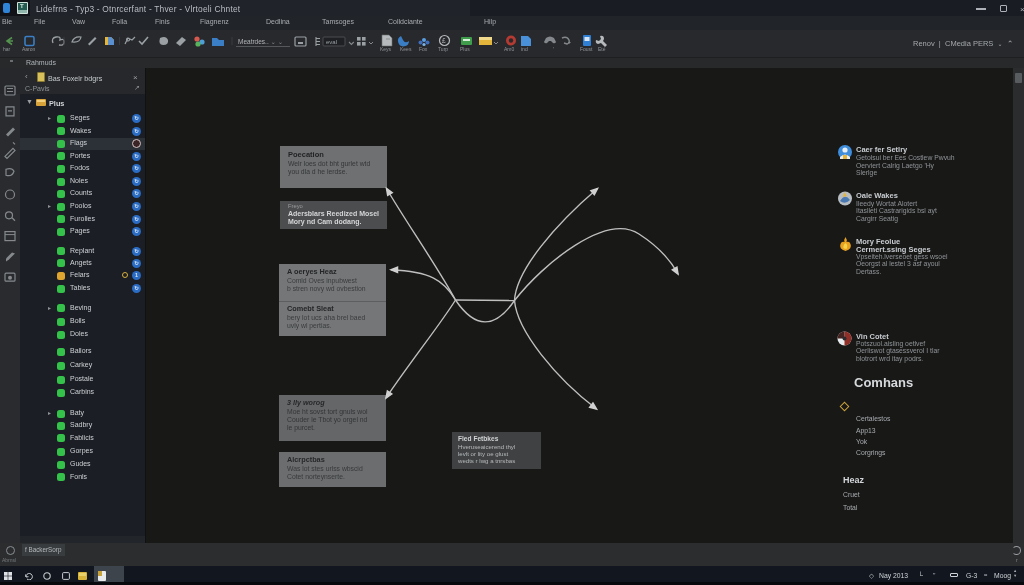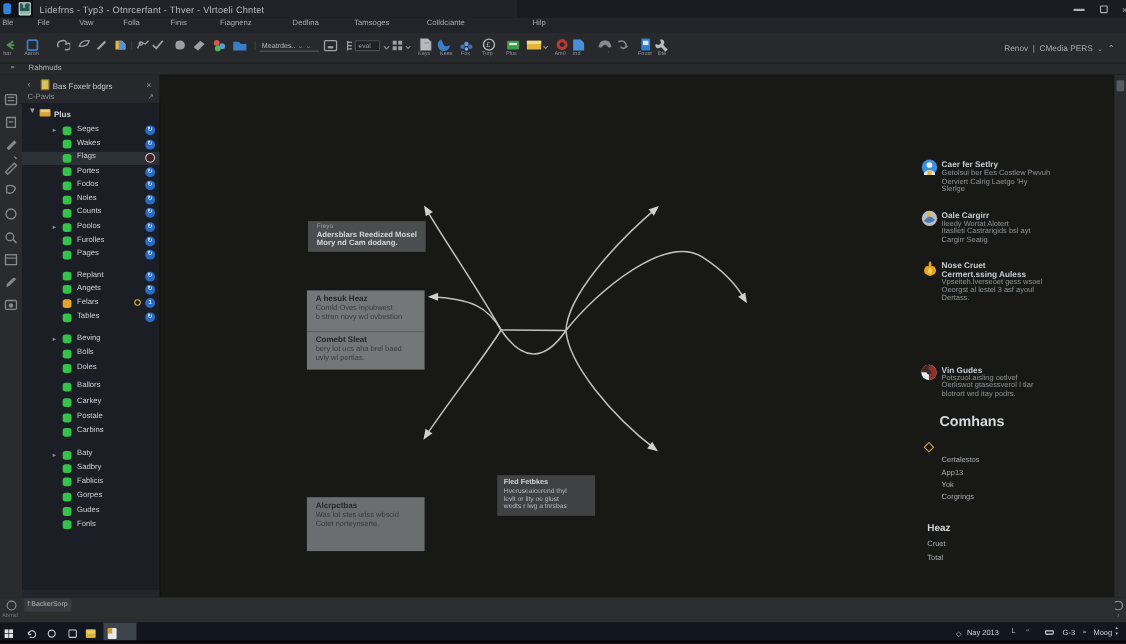--- a/index.html
+++ b/index.html
@@ -236,32 +236,40 @@
 <div class="row" style="left:70px;top:421.0px;">Sadbry</div>
 <div class="dot" style="left:57px;top:434.0px;background:#35c24a;"></div>
 <div class="row" style="left:70px;top:433.5px;">Fablicis</div>
 <div class="dot" style="left:57px;top:447.5px;background:#35c24a;"></div>
 <div class="row" style="left:70px;top:447.0px;">Gorpes</div>
 <div class="dot" style="left:57px;top:460.5px;background:#35c24a;"></div>
 <div class="row" style="left:70px;top:460.0px;">Gudes</div>
 <div class="dot" style="left:57px;top:473.0px;background:#35c24a;"></div>
 <div class="row" style="left:70px;top:472.5px;">Fonls</div>
 <div class="abs" style="left:20px;top:536px;width:125px;height:7px;background:#22252a;"></div>
+<div class="abs" style="left:280px;top:146px;width:107px;height:42px;background:#6e7071;">
+      <div class="nt abs" style="left:8px;top:4px;font-size:7.5px;color:#1f2123;">Poecation</div>
+      <div class="abs" style="left:8px;top:14px;font-size:6.8px;color:#343638;line-height:8px;">Welr loes dot bht gurlet wtd<br>you dla d he lerdse.</div>
+    </div>
 <div class="abs" style="left:280px;top:201px;width:107px;height:28px;background:#4b4d4e;">
       <div class="abs" style="left:8px;top:2px;font-size:5.8px;color:#9b9d9f;">Freyo</div>
       <div class="nt abs" style="left:8px;top:8.5px;font-size:7px;color:#d4d6d8;line-height:8.5px;">Adersblars Reedized Mosel<br>Mory nd Cam dodang.</div>
     </div>
 <div class="abs" style="left:279px;top:264px;width:107px;height:72px;background:#747677;">
-      <div class="nt abs" style="left:8px;top:3px;font-size:7.3px;color:#232527;">A hesuk Heaz</div>
+      <div class="nt abs" style="left:8px;top:3px;font-size:7.3px;color:#232527;">A oeryes Heaz</div>
       <div class="abs" style="left:8px;top:13px;font-size:6.8px;color:#3a3c3e;line-height:8px;">Comld Oves inpubwest<br>b stren novy wd ovbestion</div>
       <div class="abs" style="left:0;top:36.5px;width:107px;height:1px;background:#5c5e5f;"></div>
       <div class="nt abs" style="left:8px;top:40px;font-size:7.3px;color:#232527;">Comebt Sleat</div>
       <div class="abs" style="left:8px;top:50px;font-size:6.8px;color:#3a3c3e;line-height:8px;">bery lot ucs aha brel baed<br>uvly wl pertias.</div>
     </div>
-<div class="abs" style="left:279px;top:452px;width:107px;height:49px;background:#6b6d6e;">
+<div class="abs" style="left:279px;top:395px;width:107px;height:46px;background:#646667;">
+      <div class="nt abs" style="left:8px;top:3px;font-size:7.2px;color:#26282a;font-style:italic;">3 lly worog</div>
+      <div class="abs" style="left:8px;top:13px;font-size:6.8px;color:#333537;line-height:8px;">Moe ht sovst tort gnuls wol<br>Couder le Tbot yo orgel nd<br>le purcet.</div>
+    </div>
+<div class="abs" style="left:279px;top:452px;width:107px;height:35px;background:#6b6d6e;">
       <div class="nt abs" style="left:8px;top:3px;font-size:7.3px;color:#26282a;">Alcrpctbas</div>
       <div class="abs" style="left:8px;top:13px;font-size:6.8px;color:#383a3c;line-height:8px;">Was lot stes urlss wbscid<br>Cotet norteynserte.</div>
     </div>
 <div class="abs" style="left:452px;top:432px;width:89px;height:37px;background:#3f4142;">
       <div class="nt abs" style="left:6px;top:2.5px;font-size:6.6px;color:#d0d3d5;">Fled Fetbkes</div>
       <div class="abs" style="left:6px;top:10.5px;font-size:6.1px;color:#b8bbbd;line-height:7px;">Hveruseaicerend thyl<br>levlt or lity oe glust<br>wedts r lwg a tnrsbas</div>
     </div>
 
 <svg class="abs" style="left:146px;top:68px;" width="878" height="475" viewBox="146 68 878 475" fill="none">
 <g stroke="#bfbfbf" stroke-width="1.4">
@@ -291,38 +299,38 @@
       <path d="M7 11 h4 v4 h-4 z" fill="#e3b53a"></path>
 </svg>
 <div class="rpt" style="left:856px;top:145px;">Caer fer Setlry</div>
 <div class="rpl" style="left:856px;top:154px;line-height:7.6px;">Getolsui ber Ees Costlew Pwvuh<br>Oerviert Calrig Laetgo 'Hy<br>Slerlge</div>
 
 <svg class="abs" style="left:837px;top:191px;" width="16" height="15" viewBox="0 0 16 15">
 <circle cx="8" cy="7.5" r="7" fill="#b8bdc2"></circle>
       <path d="M3 10 q5 -8 10 -1 q-5 5 -10 1 z" fill="#4a78b0"></path>
       <path d="M7 1 l3 4 l-4 1 z" fill="#e3b53a"></path>
 </svg>
-<div class="rpt" style="left:856px;top:191px;">Oale Cargirr</div>
+<div class="rpt" style="left:856px;top:191px;">Oale Wakes</div>
 <div class="rpl" style="left:856px;top:199.5px;line-height:7.6px;">Ileedy Wortat Alotert<br>Itaslleti Castrarigids bsl ayt<br>Cargirr Seatig</div>
 
 <svg class="abs" style="left:838px;top:237px;" width="15" height="14" viewBox="0 0 15 14">
 <path d="M7.5 0 q2 3 1 5 q3 -1 4 2 q2 5 -5 7 q-7 -2 -5 -7 q1 -3 4 -2 q-1 -2 1 -5 z" fill="#e8a21f"></path>
 <path d="M7.5 6 q3 2 1 6 q-4 0 -3 -3 q0.5 -2 2 -3 z" fill="#f5d34a"></path>
 </svg>
-<div class="rpt" style="left:856px;top:237px;">Nose Cruet</div>
-<div class="rpt" style="left:856px;top:244.8px;">Cermert.ssing Auless</div>
+<div class="rpt" style="left:856px;top:237px;">Mory Feolue</div>
+<div class="rpt" style="left:856px;top:244.8px;">Cermert.ssing Seges</div>
 <div class="rpl" style="left:856px;top:252.5px;line-height:7.6px;">Vpseiteh.lverseoet gess wsoel<br>Oeorgst al lestel 3 asf ayoul<br>Dertass.</div>
 
 <svg class="abs" style="left:837px;top:331px;" width="15" height="15" viewBox="0 0 15 15">
 <circle cx="7.5" cy="7.5" r="7" fill="#e8ecef"></circle>
       <path d="M7.5 0.5 a7 7 0 0 1 0 14 z" fill="#8f2f28"></path>
       <path d="M0.5 7.5 a7 7 0 0 1 7 -7 v7 z" fill="#452320"></path>
       <circle cx="7.5" cy="7.5" r="2" fill="#2b2c2e"></circle>
 </svg>
-<div class="rpt" style="left:856px;top:331.5px;">Vin Gudes</div>
+<div class="rpt" style="left:856px;top:331.5px;">Vin Cotet</div>
 <div class="rpl" style="left:856px;top:339.5px;line-height:7.6px;">Potszuol.aisling oetlvef<br>Oerliswot gtasessverol I tlar<br>blotrort wrd itay podrs.</div>
 
 <div class="abs" style="left:841px;top:403px;width:7px;height:7px;border:1.3px solid #c8a23a;transform:rotate(45deg);"></div>
 <div class="abs" style="left:854px;top:375px;font-size:13px;font-weight:bold;color:#d6d9dc;">Comhans</div>
 <div class="rpl" style="left:856px;top:415px;color:#a8acb0;">Certalestos</div>
 <div class="rpl" style="left:856px;top:426.5px;color:#a8acb0;">App13</div>
 <div class="rpl" style="left:856px;top:438px;color:#a8acb0;">Yok</div>
 <div class="rpl" style="left:856px;top:449px;color:#a8acb0;">Corgrings</div>
 <div class="abs" style="left:843px;top:475px;font-size:9px;font-weight:bold;color:#d3d6d9;">Heaz</div>
 <div class="rpl" style="left:843px;top:491px;color:#a8acb0;">Cruet</div>

